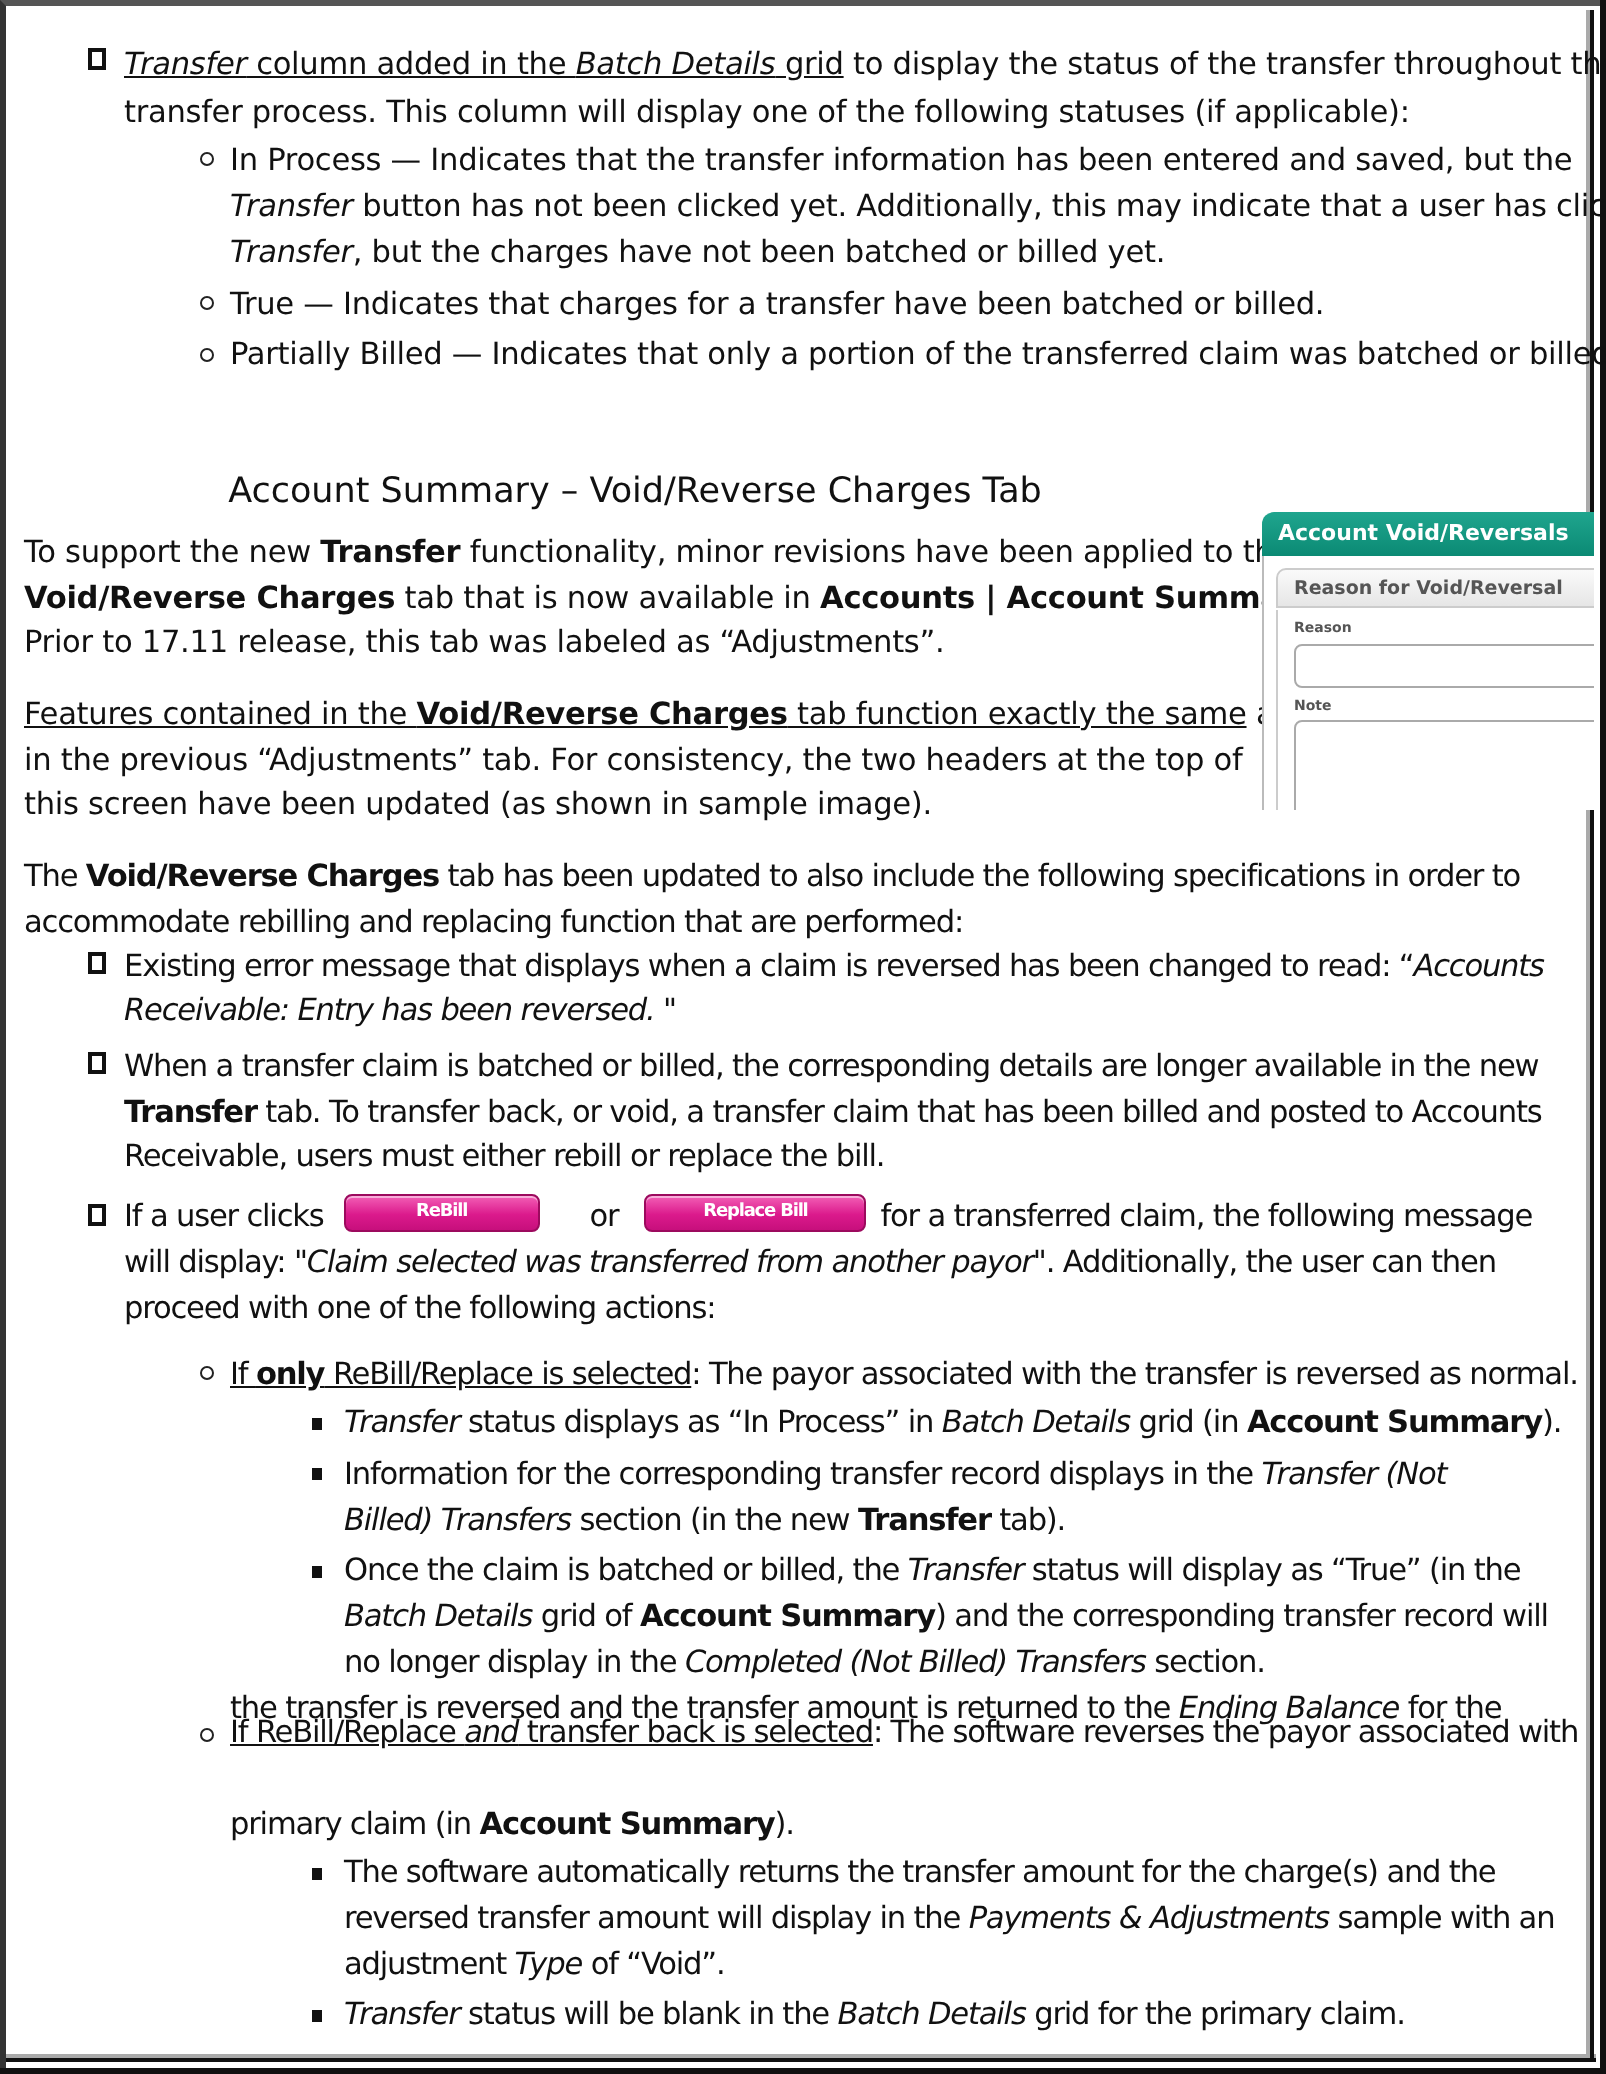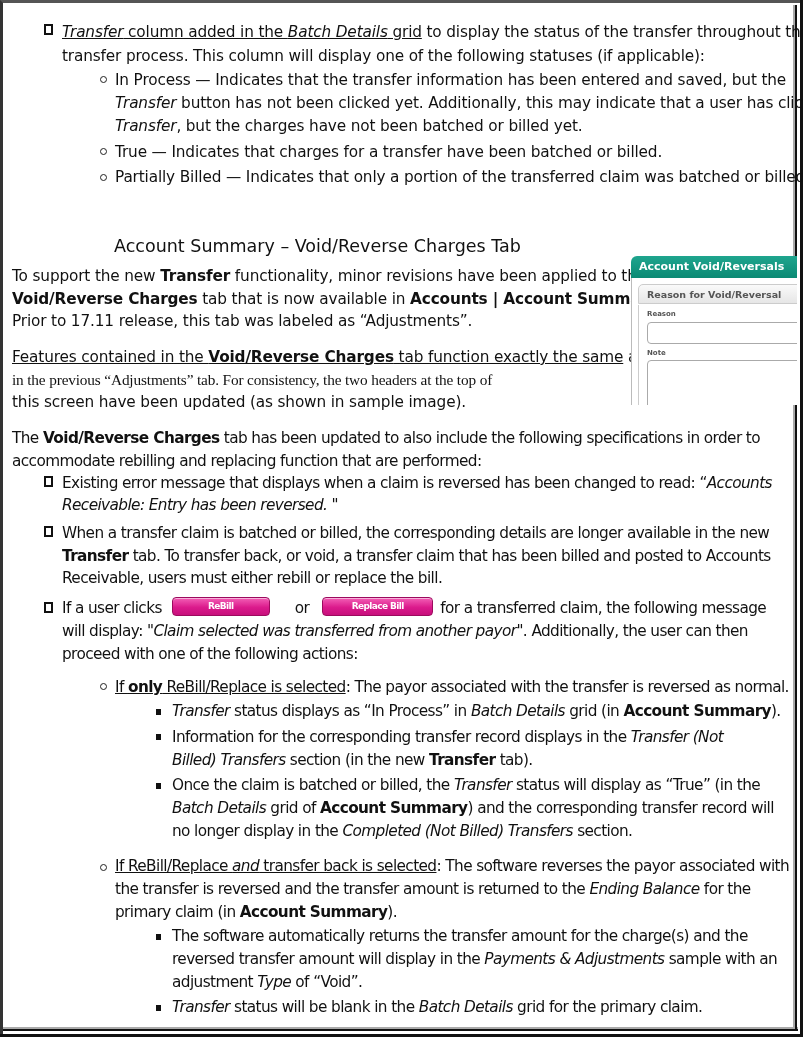--- a/index.html
+++ b/index.html
@@ -70,21 +70,21 @@
   <span class="circ" style="left:100px; top:174px;"></span>
   <div class="line" style="left:115px; top:166px;">Partially Billed — Indicates that only a portion of the transferred claim was batched or billed.</div>
 
   <div class="heading">Account Summary – Void/Reverse Charges Tab</div>
 
   <div class="line" style="left:12px; top:265px;"><span>To support the new </span><b>Transfer</b><span> functionality, minor revisions have been applied to the</span></div>
   <div class="line" style="left:12px; top:288px;"><b>Void/Reverse Charges</b><span> tab that is now available in </span><b>Accounts | Account Summary</b><span>.</span></div>
   <div class="line" style="left:12px; top:310px;">Prior to 17.11 release, this tab was labeled as “Adjustments”.</div>
 
   <div class="line" style="left:12px; top:346px;"><u><span>Features contained in the </span><b>Void/Reverse Charges</b><span> tab function exactly the same</span></u><span> as</span></div>
-  <div class="line" style="left:12px; top:369px;font-family:Liberation Serif, serif;">in the previous “Adjustments” tab. For consistency, the two headers at the top of</div>
+  <div class="line" style="left:12px; top:369px;">in the previous “Adjustments” tab. For consistency, the two headers at the top of</div>
   <div class="line" style="left:12px; top:391px;">this screen have been updated (as shown in sample image).</div>
 
   <div class="shot">
     <div class="shot-header">Account Void/Reversals</div>
     <div class="shot-body">
       <div class="shot-sub">Reason for Void/Reversal</div>
       <div class="shot-sub-body"></div>
       <div class="shot-label" style="left:15px; top:32px;">Reason</div>
       <div class="shot-input" style="top:44px; height:20px;"></div>
       <div class="shot-label" style="left:15px; top:71px;">Note</div>
@@ -119,21 +119,21 @@
   <div class="line cond" style="left:172px; top:726px;"><span>Information for the corresponding transfer record displays in the </span><i>Transfer (Not</i></div>
   <div class="line cond" style="left:172px; top:749px;"><i>Billed) Transfers</i><span> section (in the new </span><b>Transfer</b><span> tab).</span></div>
 
   <span class="sq" style="left:156px; top:783px;"></span>
   <div class="line cond" style="left:172px; top:774px;"><span>Once the claim is batched or billed, the </span><i>Transfer</i><span> status will display as “True” (in the</span></div>
   <div class="line cond" style="left:172px; top:797px;"><i>Batch Details</i><span> grid of </span><b>Account Summary</b><span>) and the corresponding transfer record will</span></div>
   <div class="line cond" style="left:172px; top:820px;"><span>no longer display in the </span><i>Completed (Not Billed) Transfers</i><span> section.</span></div>
 
   <span class="circ" style="left:100px; top:864px;"></span>
   <div class="line cond" style="left:115px; top:855px;"><u><span>If ReBill/Replace </span><i>and</i><span> transfer back is selected</span></u><span>: The software reverses the payor associated with</span></div>
-  <div class="line cond" style="left:115px; top:878px;"><span>the transfer is reversed and the transfer amount is returned to the </span><i>Ending Balance</i><span> for the</span></div>
+  <div class="line cond" style="left:115px; top:843px;"><span>the transfer is reversed and the transfer amount is returned to the </span><i>Ending Balance</i><span> for the</span></div>
   <div class="line cond" style="left:115px; top:901px;"><span>primary claim (in </span><b>Account Summary</b><span>).</span></div>
 
   <span class="sq" style="left:156px; top:934px;"></span>
   <div class="line cond" style="left:172px; top:925px;">The software automatically returns the transfer amount for the charge(s) and the</div>
   <div class="line cond" style="left:172px; top:948px;"><span>reversed transfer amount will display in the </span><i>Payments &amp; Adjustments</i><span> sample with an</span></div>
   <div class="line cond" style="left:172px; top:971px;"><span>adjustment </span><i>Type</i><span> of “Void”.</span></div>
 
   <span class="sq" style="left:156px; top:1005px;"></span>
   <div class="line cond" style="left:172px; top:996px;"><i>Transfer</i><span> status will be blank in the </span><i>Batch Details</i><span> grid for the primary claim.</span></div>
 

